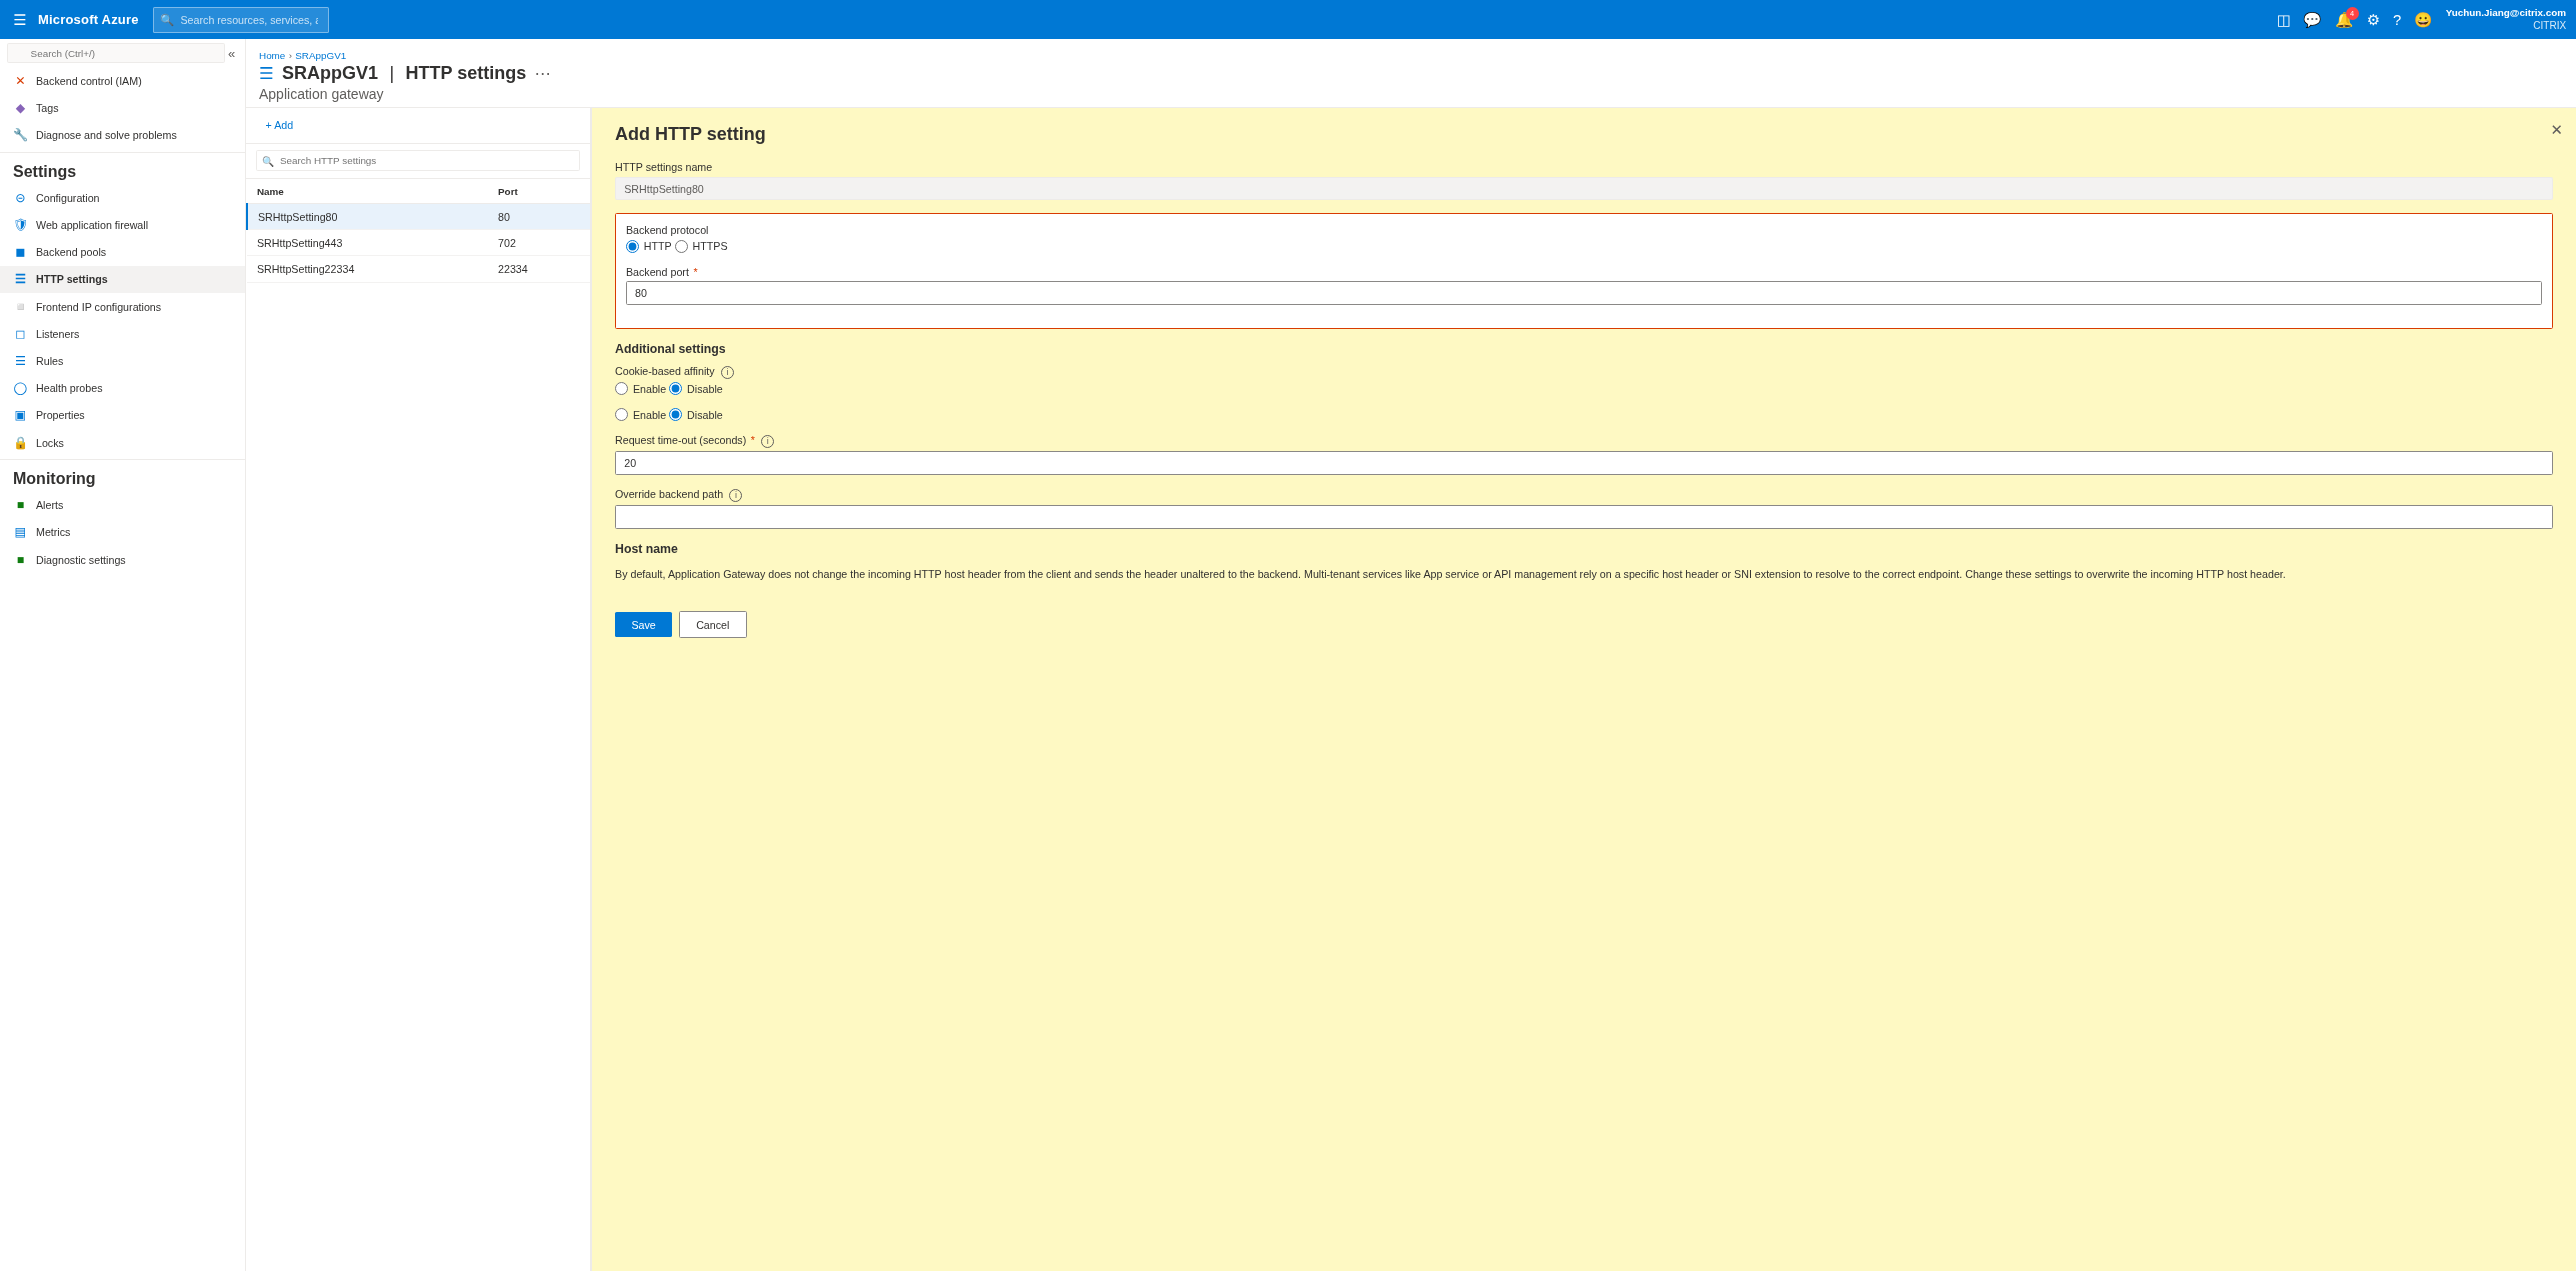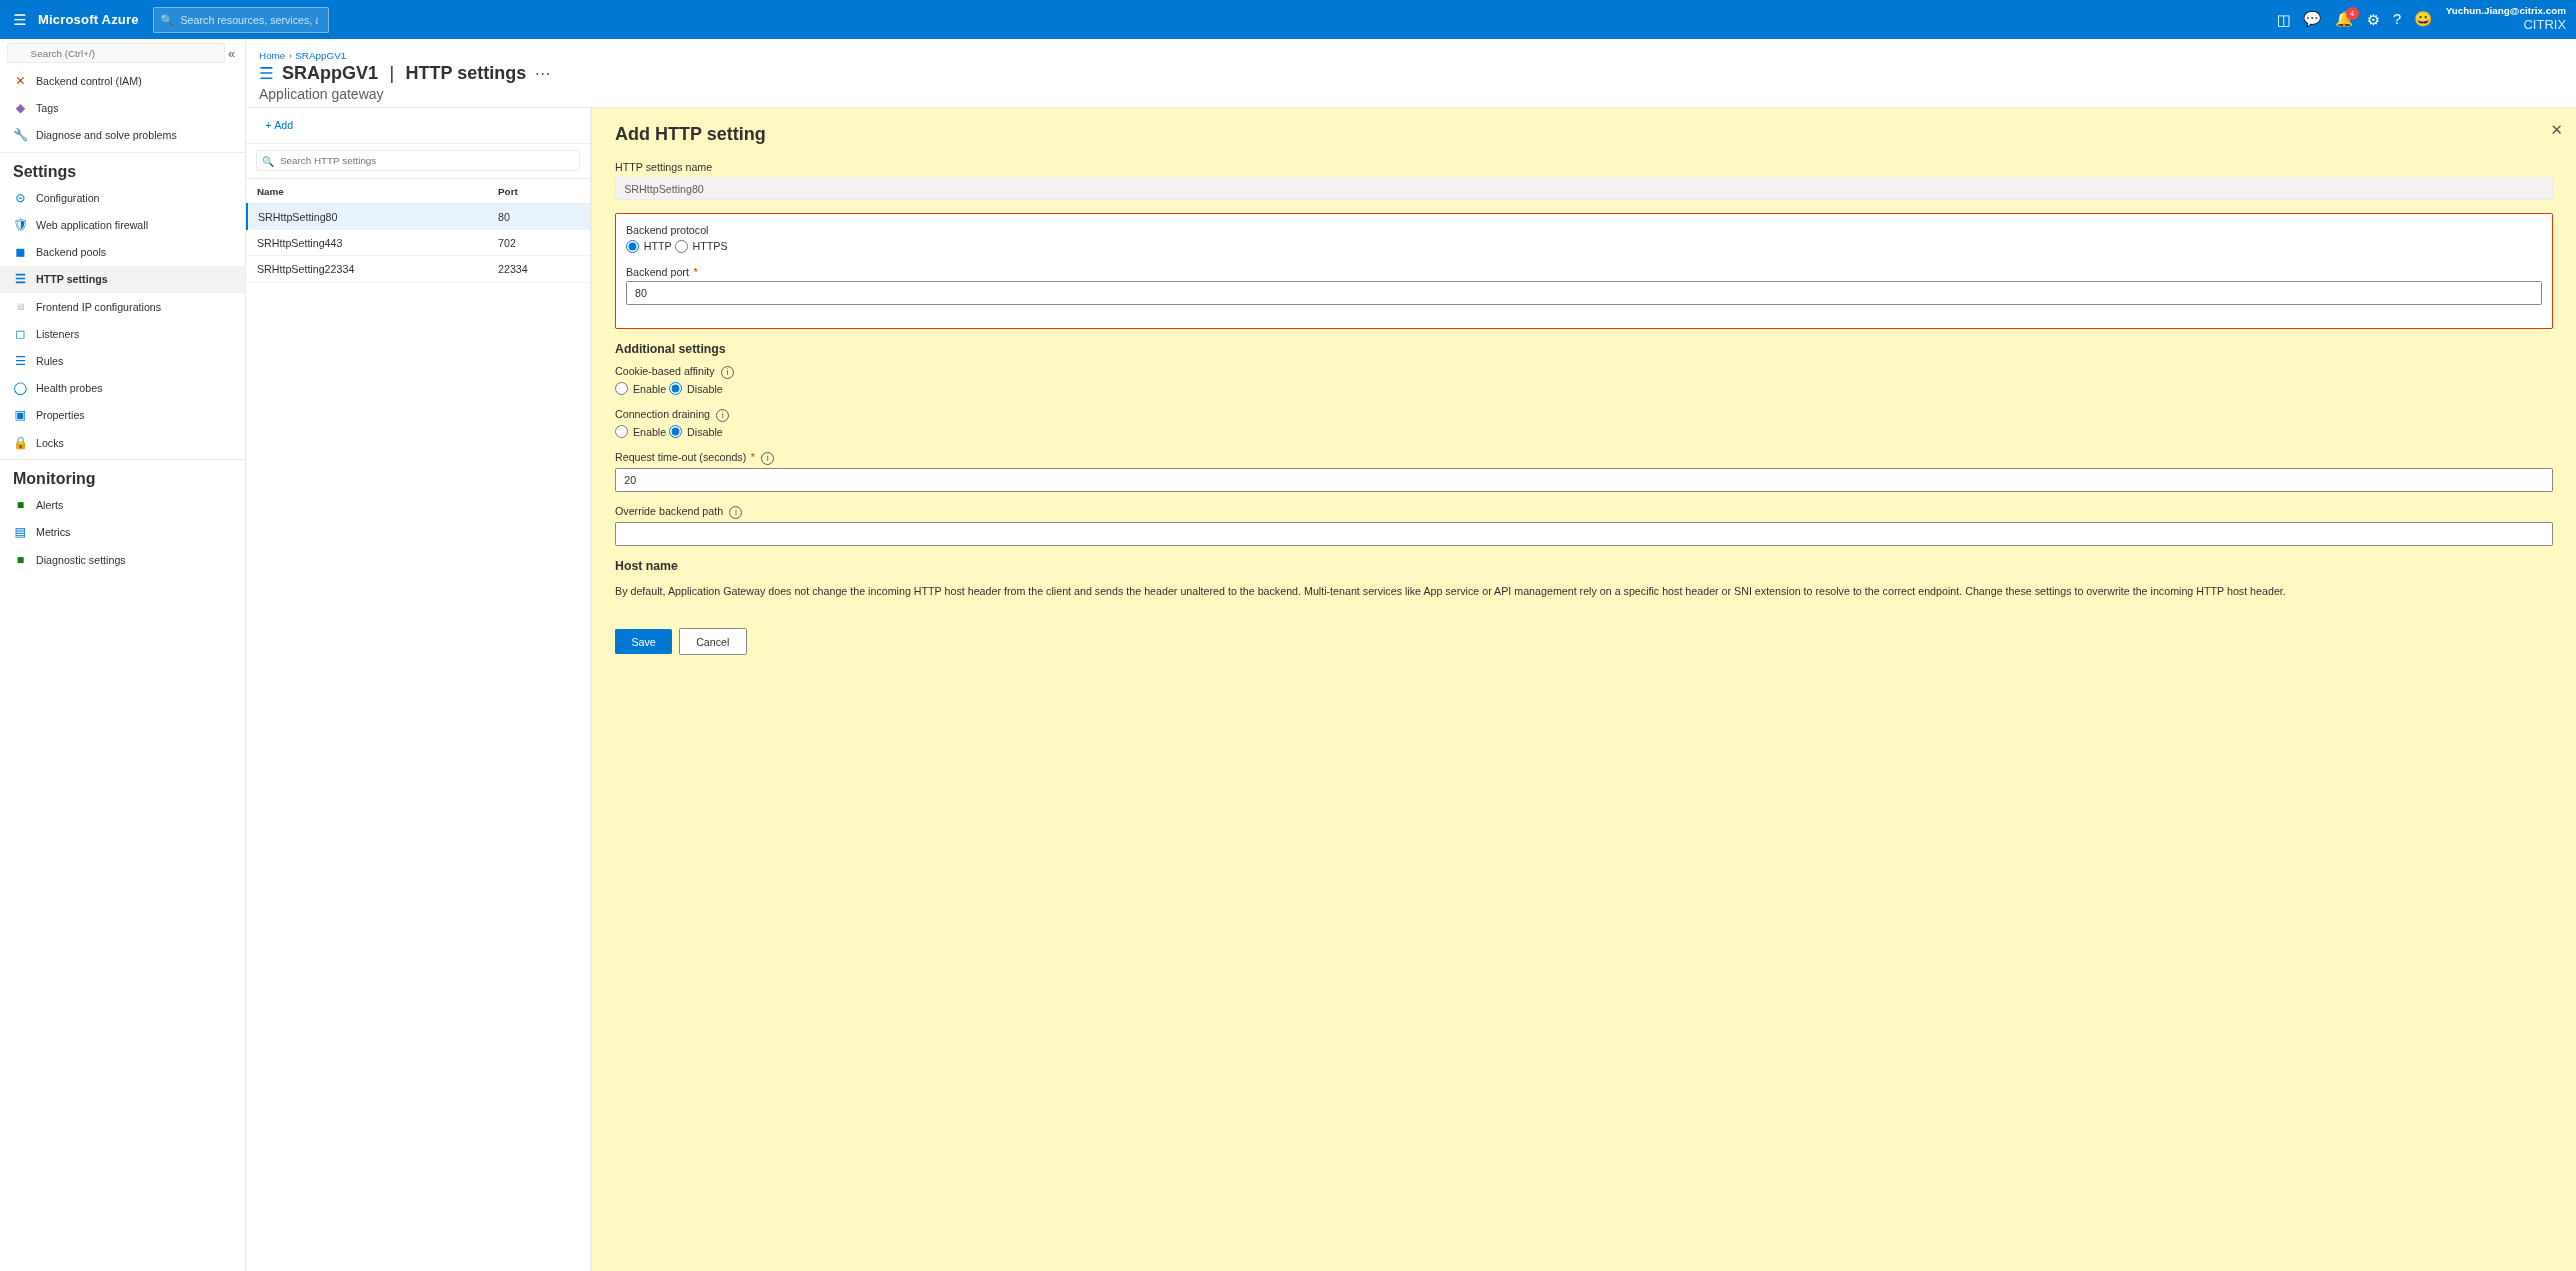--- a/index.html
+++ b/index.html
@@ -36,21 +36,21 @@
     .topbar-icons { margin-left: auto; display: flex; align-items: center; gap: 13px; }
     .topbar-icon { color: white; font-size: 14.8px; cursor: pointer; position: relative; }
     .topbar-badge {
       position: absolute; top: -3.3px; right: -4.9px;
       background: #ff4343; color: white; border-radius: 50%;
       font-size: 7.4px; width: 13px; height: 13px;
       display: flex; align-items: center; justify-content: center;
     }
     .topbar-user { font-size: 9.9px; text-align: right; line-height: 1.3; }
     .topbar-user-name { font-weight: 600; }
-    .topbar-user-org { font-size: 13px; opacity: 0.85; }
+    .topbar-user-org { font-size: 10px; opacity: 0.85; }
 
     
     .main-area { display: flex; flex: 1; overflow: hidden; }
 
     
     .sidebar {
       width: 246px;
       background: white;
       border-right: 0.8px solid #edebe9;
       display: flex;
@@ -437,24 +437,20 @@
               <span>Enable</span>
             </label>
             <label class="radio-item">
               <input type="radio" name="cookie" checked="" style="">
               <span>Disable</span>
             </label>
           </div>
         </div>
 
         <div class="form-group">
-          <label class="form-label">
-            <span>Connection draining</span>
-            <span class="info-icon">i</span>
-          </label>
           <div class="radio-group">
             <label class="radio-item">
               <input type="radio" name="drain" style="">
               <span>Enable</span>
             </label>
             <label class="radio-item">
               <input type="radio" name="drain" checked="" style="">
               <span>Disable</span>
             </label>
           </div>

